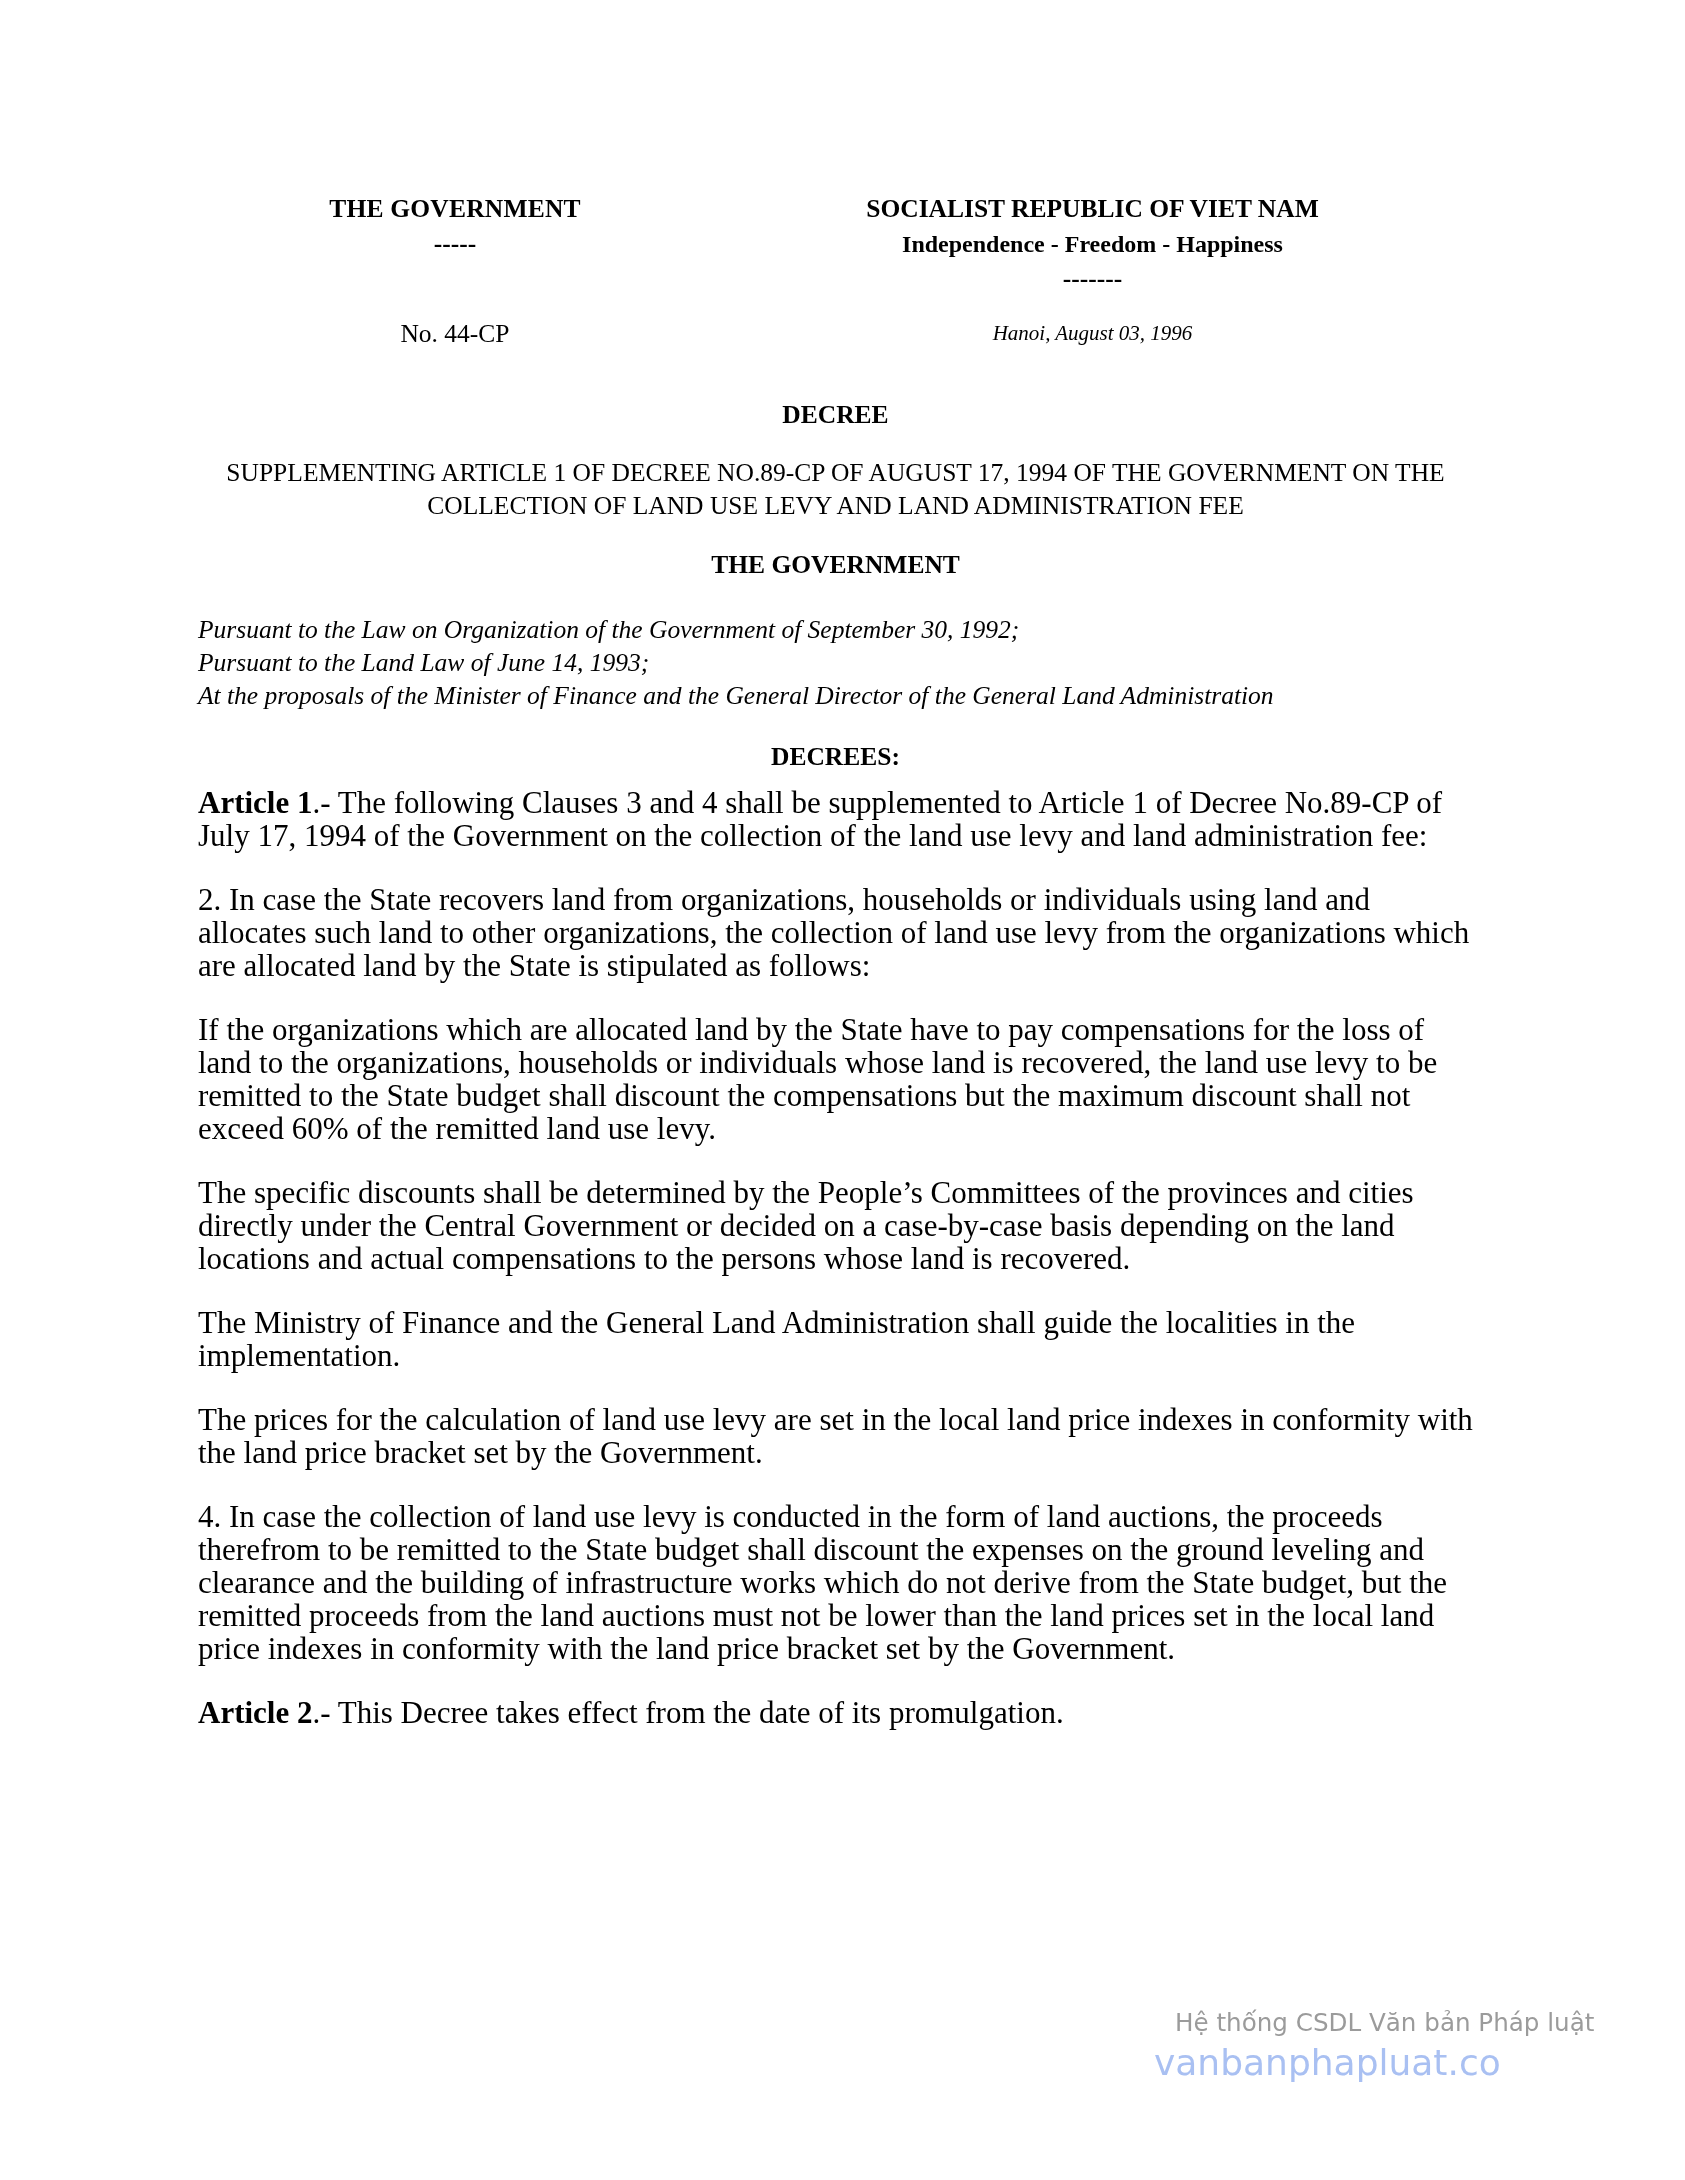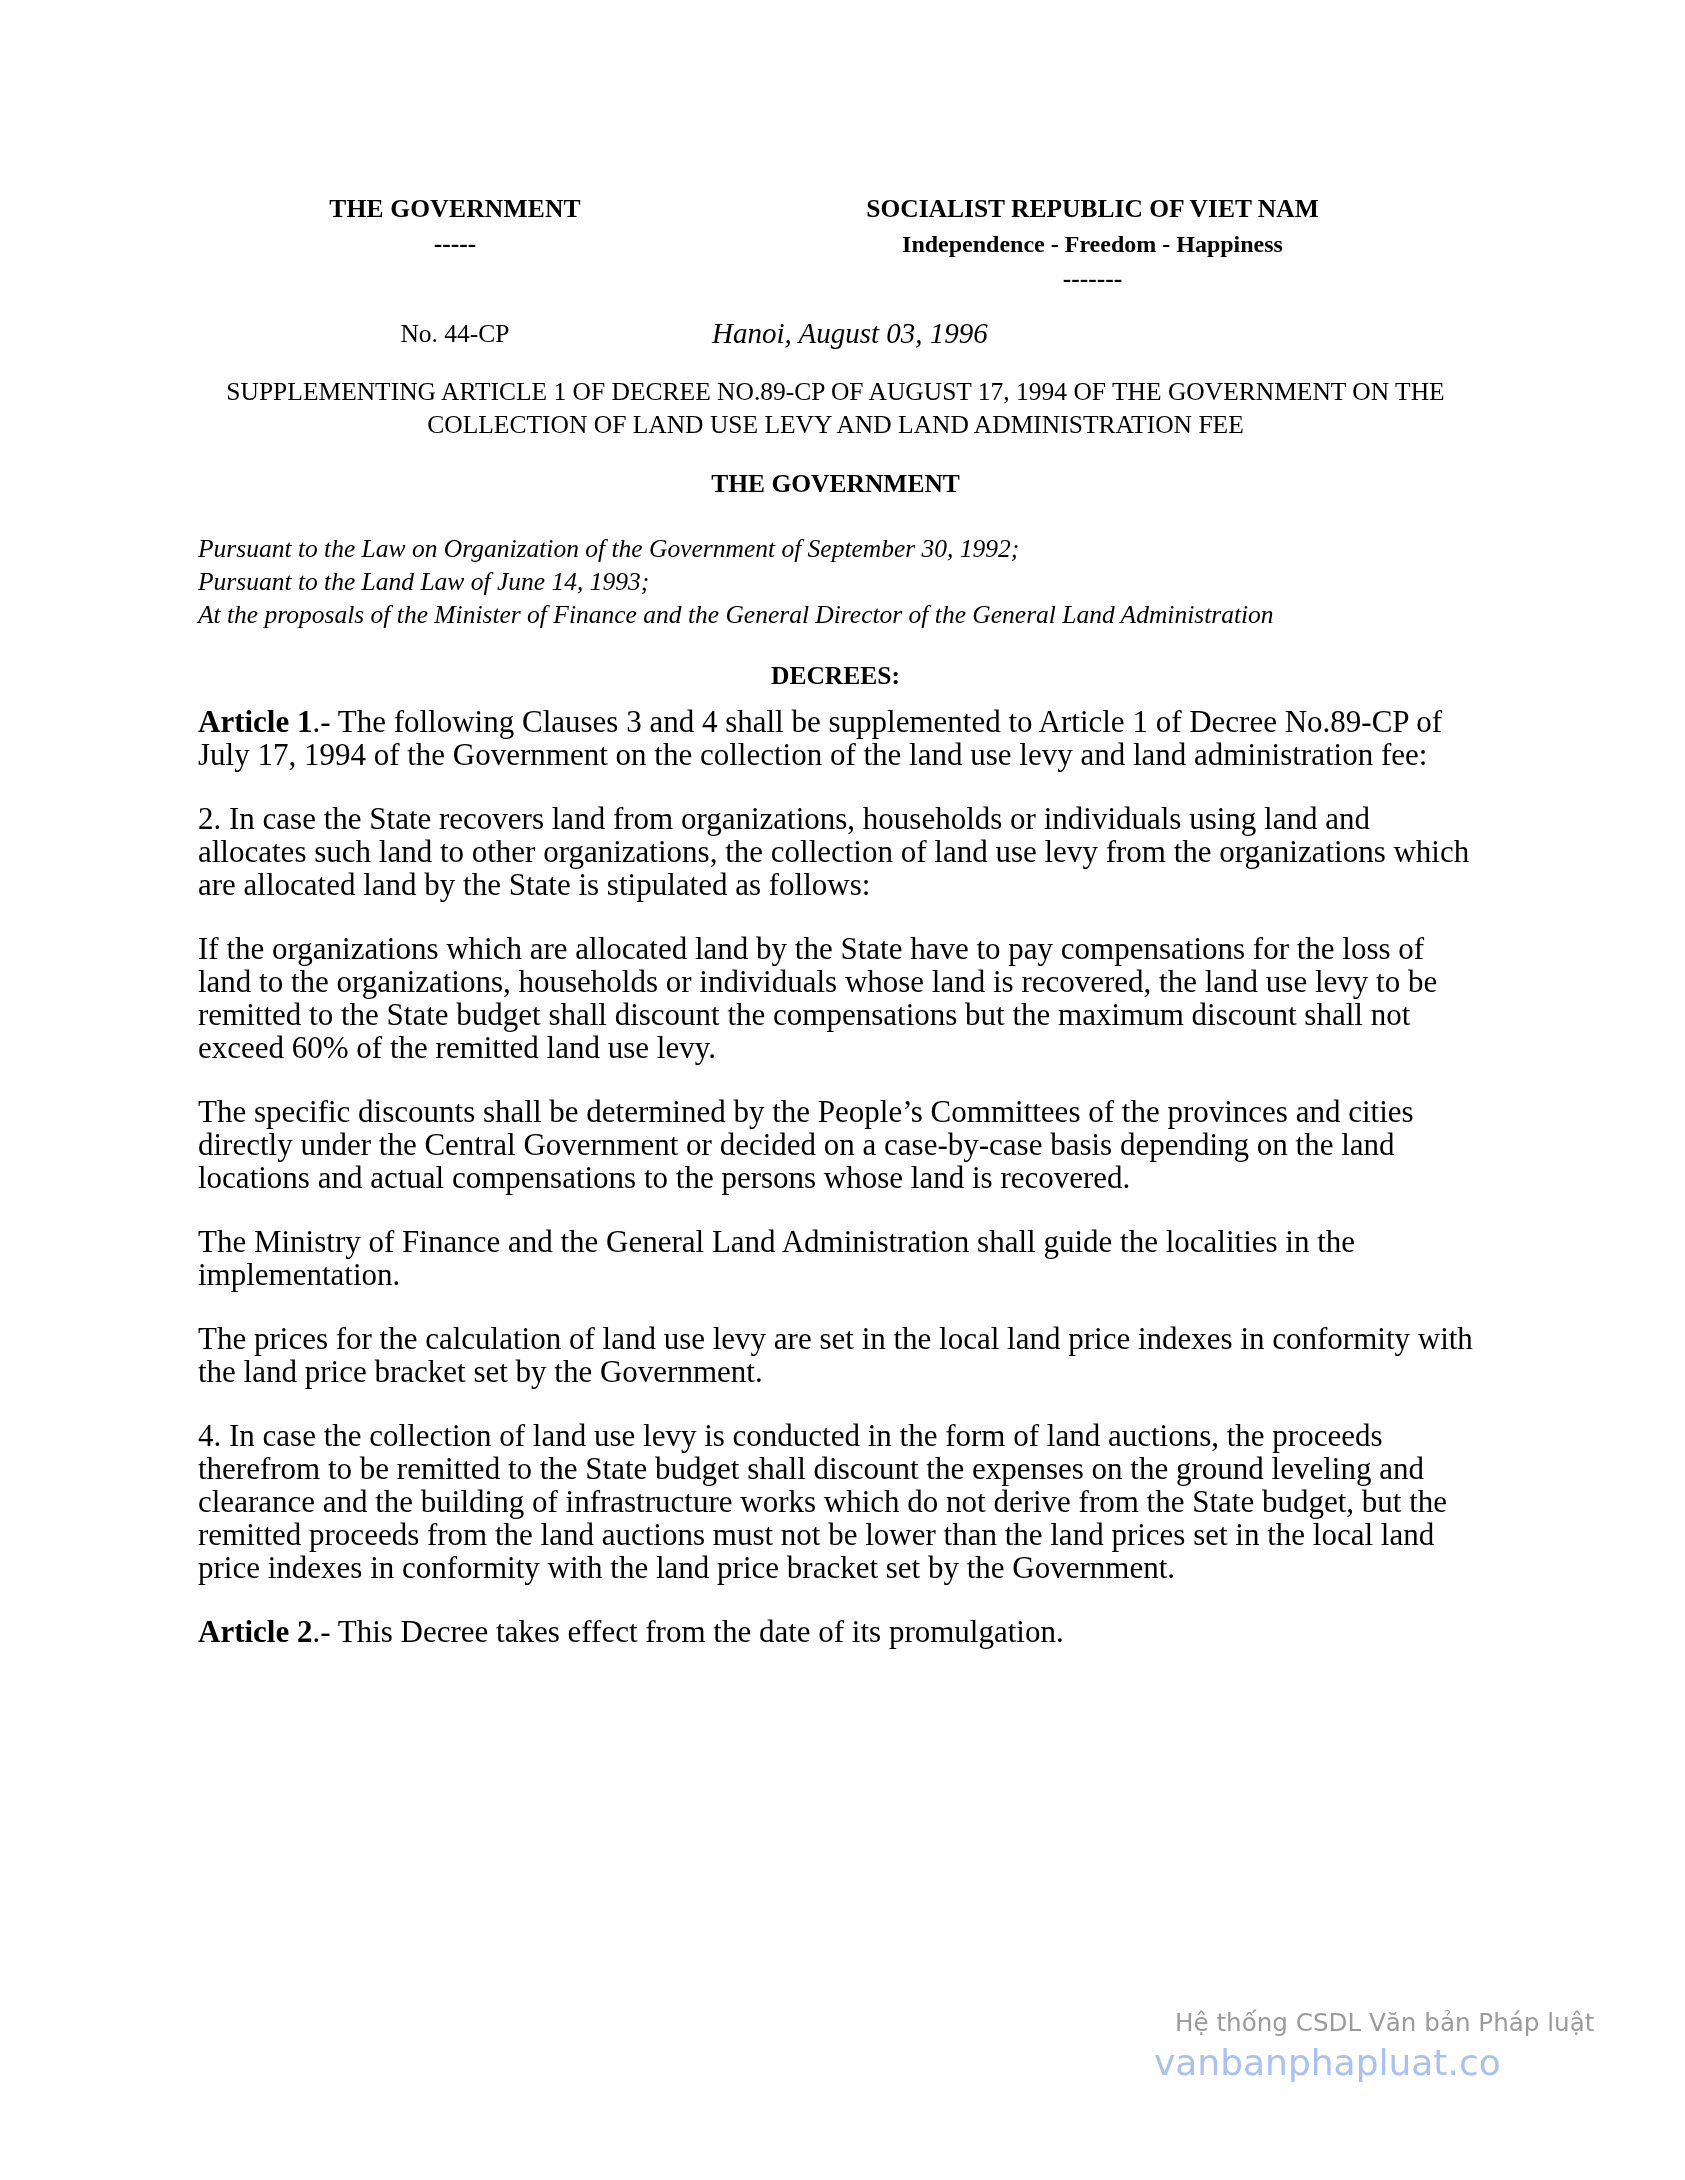--- a/index.html
+++ b/index.html
@@ -74,23 +74,23 @@
   }
   .doc-number {
     width: 514px;
     flex: 0 0 514px;
     text-align: center;
     font-size: 25.5px;
     line-height: 33px;
   }
   .doc-place-date {
     flex: 1 1 auto;
-    text-align: left;
+    text-align: center;
     font-style: italic;
-    font-size: 29px;
+    font-size: 21px;
     line-height: 33px;
   }
 
   
   .decree-kicker {
     text-align: center;
     font-weight: bold;
     font-size: 25.5px;
     line-height: 33px;
     margin-top: 48px;
@@ -182,20 +182,21 @@
         <div class="motto">Independence - Freedom - Happiness</div>
         <div class="rule-dashes">-------</div>
       </div>
     </div>
 
     <div class="doc-number-row">
       <div class="doc-number">No. 44-CP</div>
       <div class="doc-place-date">Hanoi, August 03, 1996</div>
     </div>
 
+    <div class="decree-kicker">DECREE</div>
     <div class="decree-title">SUPPLEMENTING ARTICLE 1 OF DECREE NO.89-CP OF AUGUST 17, 1994 OF THE GOVERNMENT ON THE COLLECTION OF LAND USE LEVY AND LAND ADMINISTRATION FEE</div>
     <div class="issuer-heading">THE GOVERNMENT</div>
 
     <div class="preamble">
       <span class="preamble-line">Pursuant to the Law on Organization of the Government of September 30, 1992;</span>
       <span class="preamble-line">Pursuant to the Land Law of June 14, 1993;</span>
       <span class="preamble-line">At the proposals of the Minister of Finance and the General Director of the General Land Administration</span>
     </div>
 
     <div class="decrees-heading">DECREES:</div>

